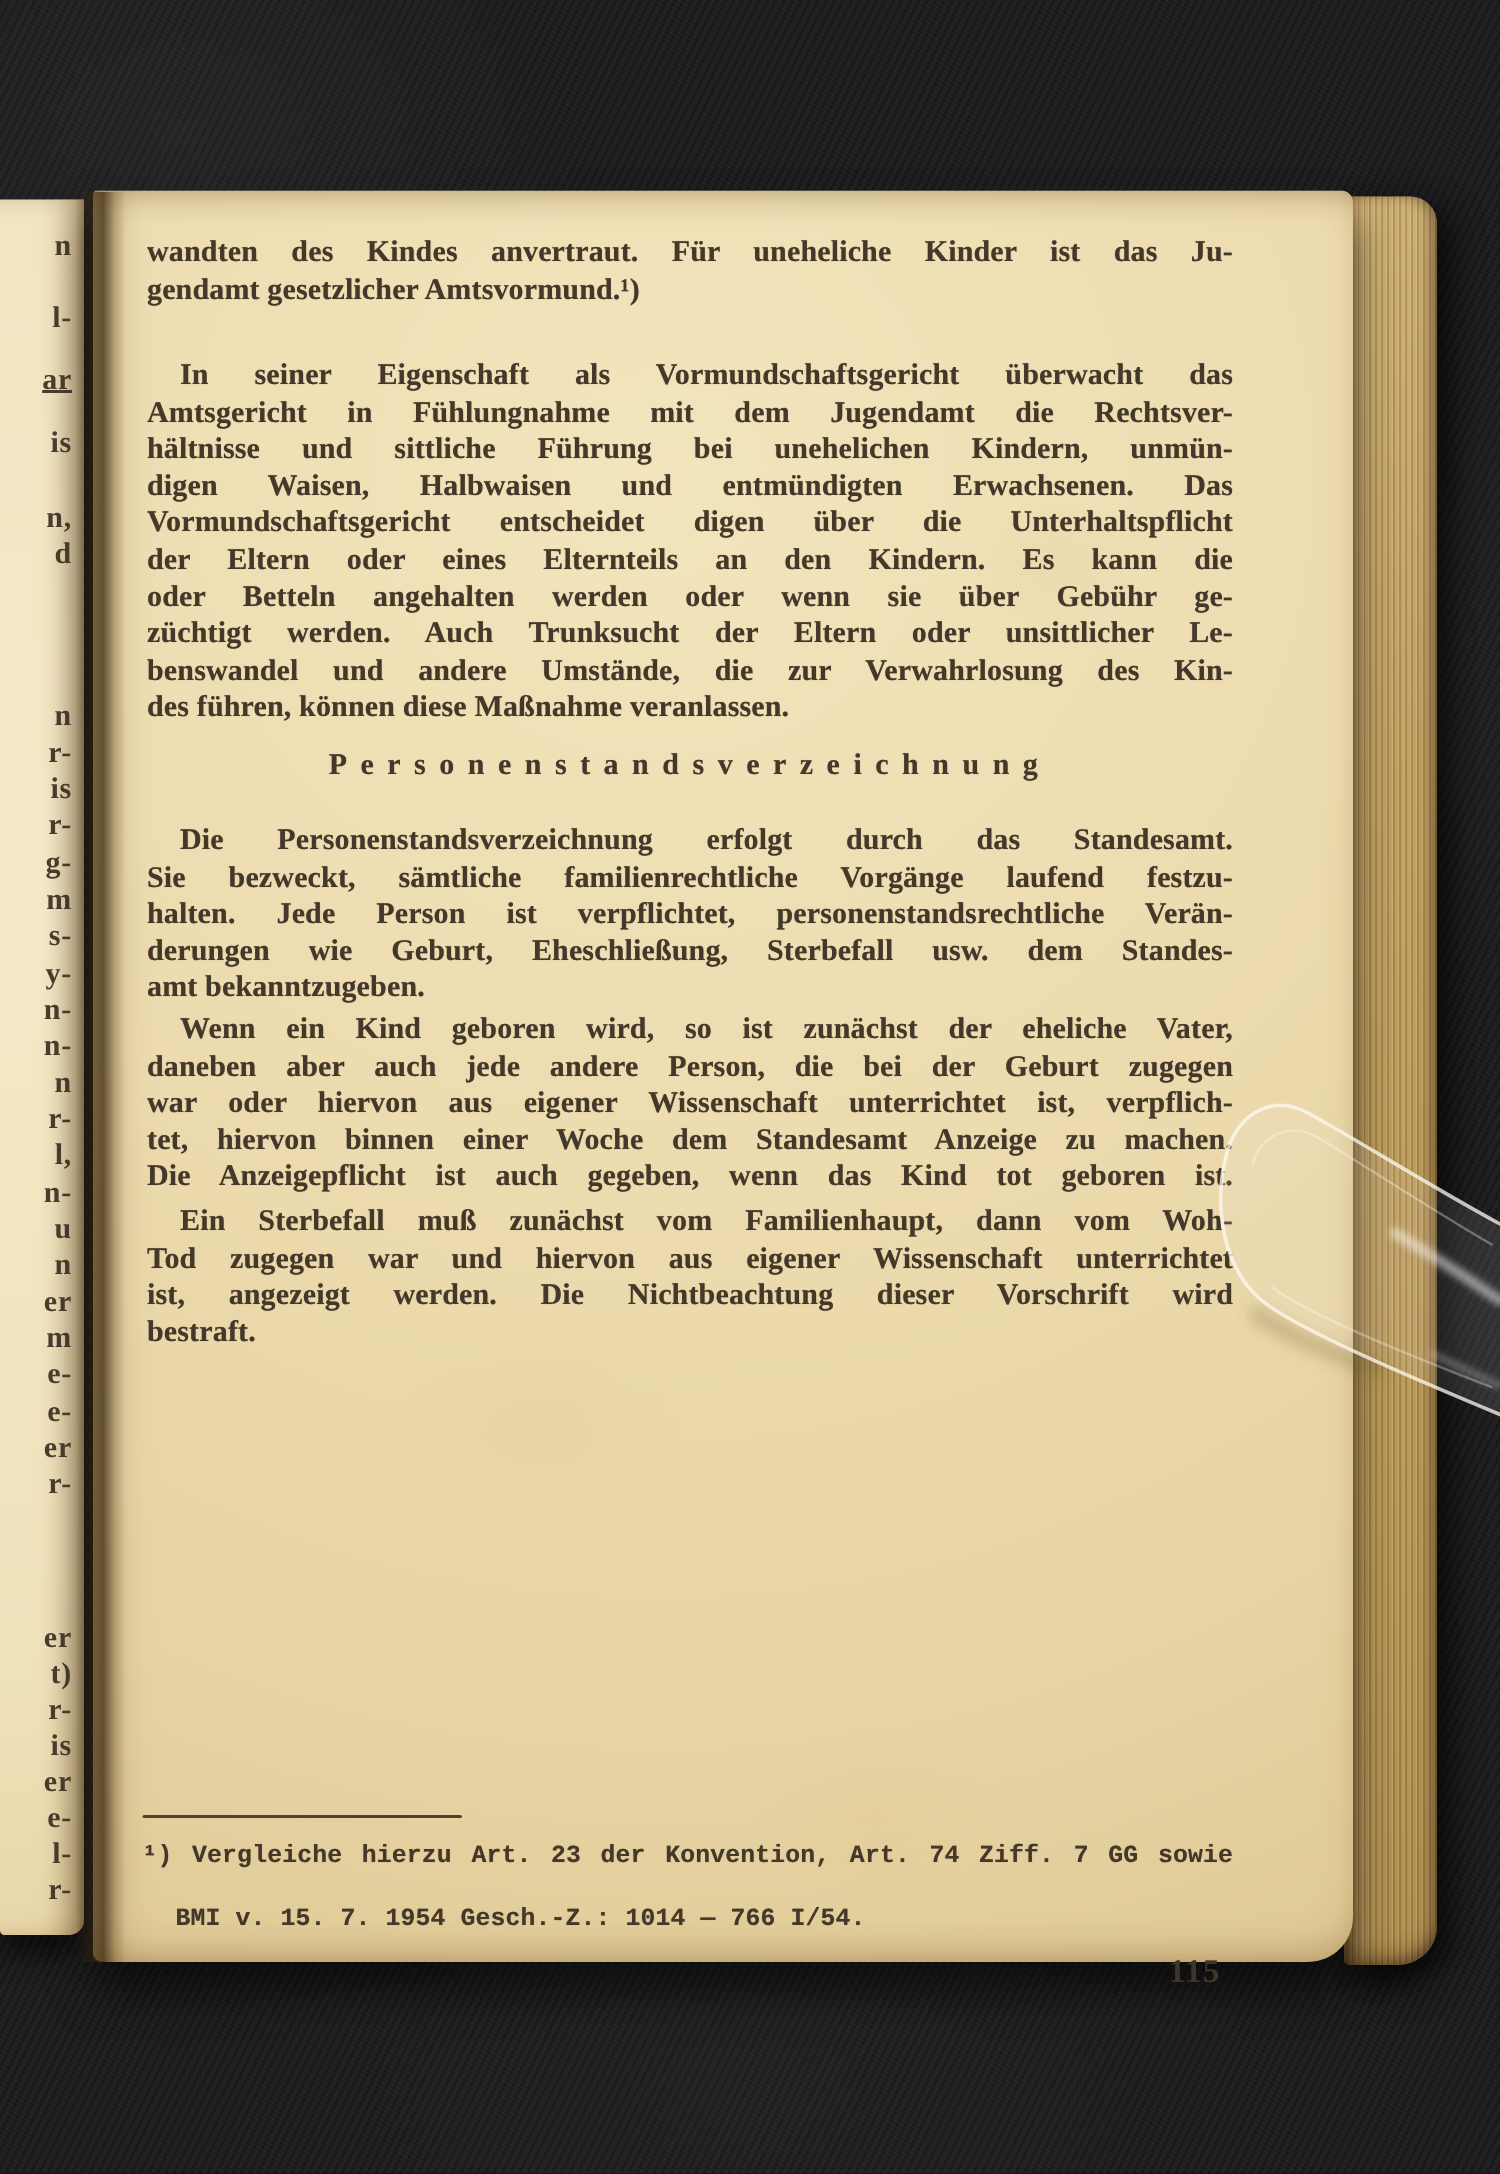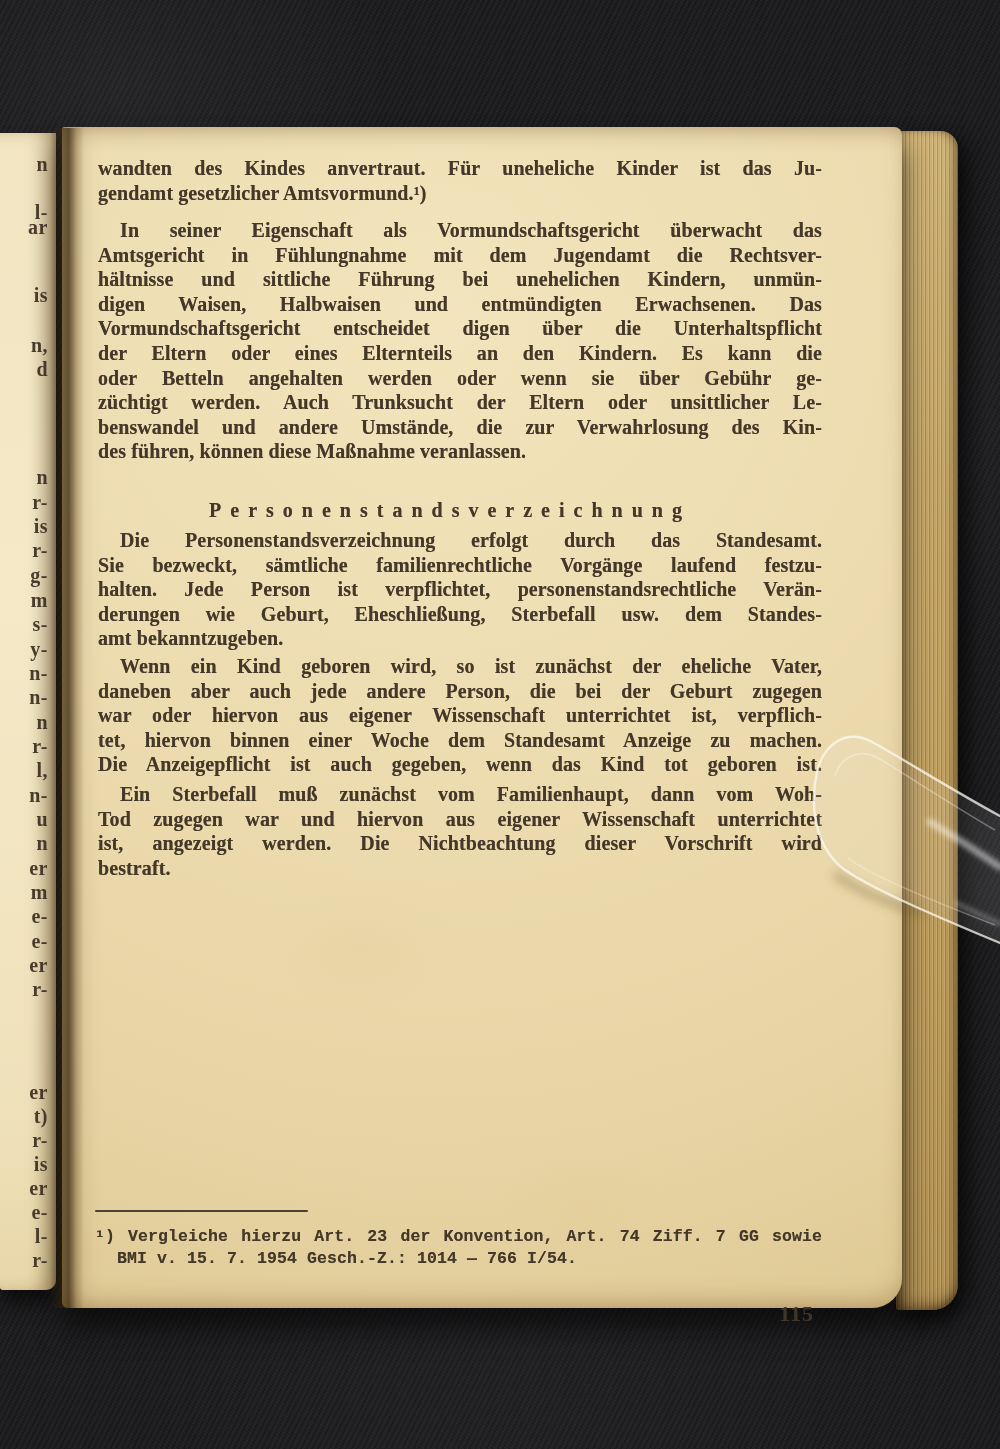--- a/index.html
+++ b/index.html
@@ -64,23 +64,23 @@
   }
   
   .textcol{position:absolute;left:0;top:0;width:1000px;height:1449px;z-index:4;color:#44382b;}
   .para{position:absolute;left:98px;width:724px;}
   .jline{
     height:24.6px;line-height:24.6px;font-size:20px;font-weight:700;
     text-align:justify;text-align-last:justify;overflow:hidden;
     letter-spacing:0.1px;text-shadow:0 0 0.5px rgba(62,46,24,0.55);
   }
   .jline.noj{text-align:left;text-align-last:left;}
-  .jline.ind{text-indent:22px;}
+  .jline.ind{text-indent:22px;margin-top:20px;}
   .heading{
-    position:absolute;left:88px;top:497px;width:724px;height:26px;line-height:26px;
+    position:absolute;left:98px;top:497px;width:724px;height:26px;line-height:26px;
     font-size:20px;font-weight:700;text-align:center;letter-spacing:0.45em;
     color:#44382b;text-shadow:0 0 0.5px rgba(62,46,24,0.55);
   }
   .footnote{position:absolute;left:95px;top:1226px;width:727px;}
   .footnote .jline{font-size:16.5px;height:22px;line-height:22px;font-family:Liberation Mono, monospace;}
   .fn-rule{position:absolute;left:95px;top:1210px;width:213px;height:2px;background:#4d4134;border-radius:1px;}
   .pagenum{
     position:absolute;left:98px;top:1301px;width:716px;text-align:right;
     font-size:22px;font-weight:700;color:#3f352a;letter-spacing:1px;
     text-shadow:0 0 0.5px rgba(62,46,24,0.55);
@@ -89,21 +89,21 @@
 </style>
 </head>
 <body>
 
 <div class="stage">
 
   <div class="left-page">
     <div>
         <div class="frag" style="top: 19px;">n</div>
         <div class="frag" style="top: 67px;">l-</div>
-        <div class="frag" style="top: 82px;">ar</div>
+        <div class="frag" style="top: 108px; text-decoration: underline;">ar</div>
         <div class="frag" style="top: 150px;">is</div>
         <div class="frag" style="top: 200px;">n,</div>
         <div class="frag" style="top: 224px;">d</div>
         <div class="frag" style="top: 332px;">n</div>
         <div class="frag" style="top: 357px;">r-</div>
         <div class="frag" style="top: 381px;">is</div>
         <div class="frag" style="top: 405px;">r-</div>
         <div class="frag" style="top: 430px;">g-</div>
         <div class="frag" style="top: 455px;">m</div>
         <div class="frag" style="top: 479px;">s-</div>

